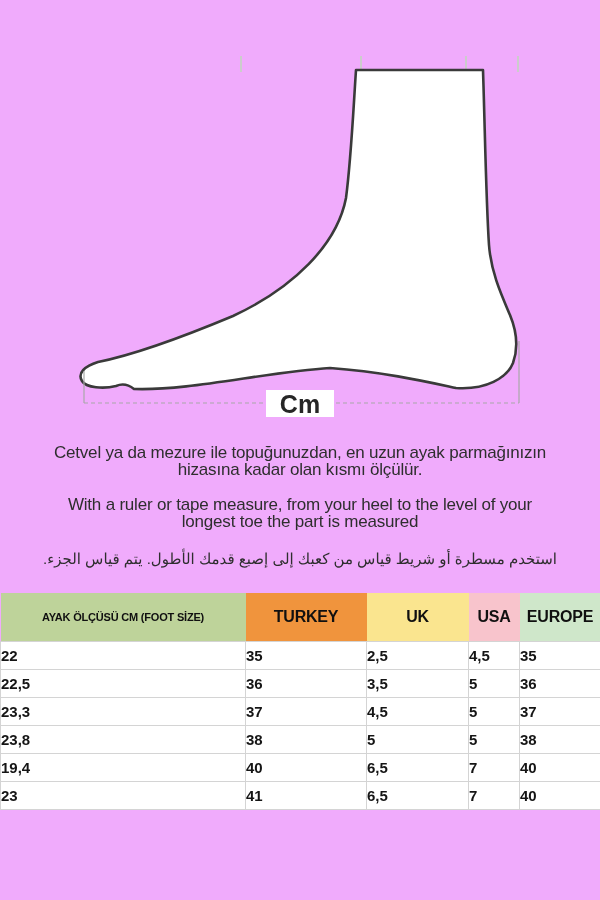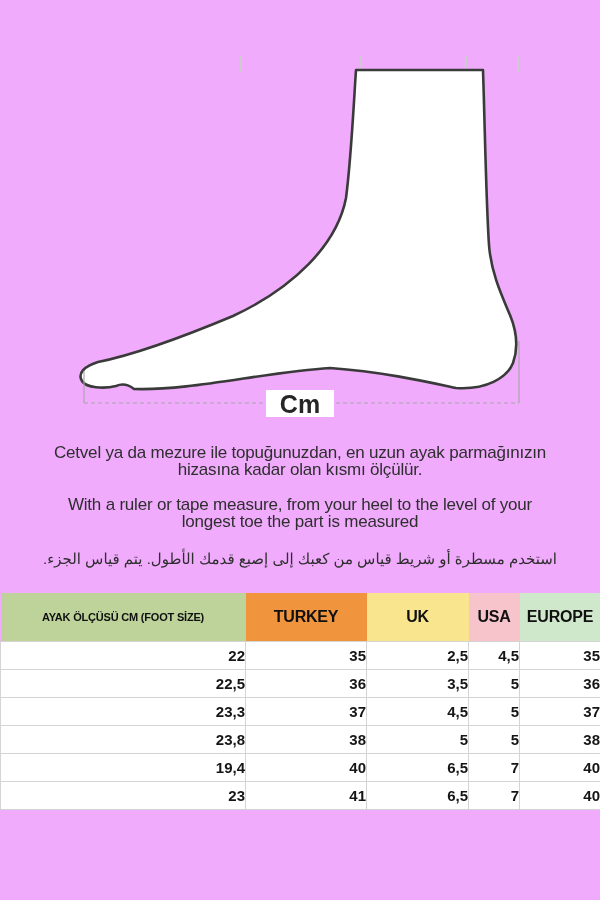--- a/index.html
+++ b/index.html
@@ -63,21 +63,21 @@
   .size-table th.turkey, .size-table th.uk,
   .size-table th.usa, .size-table th.europe { font-size: 16px; }
   .size-table td {
     height: 27px;
     padding: 0;
     border: 1px solid #d4d4d4;
     background: #ffffff;
     font-size: 15px;
     font-weight: bold;
     color: #151515;
-    text-align: right;
+    text-align: left;
   }
 </style>
 </head>
 <body>
 
 <div class="page">
 
   <svg class="foot-svg" width="600" height="430" viewBox="0 0 600 430">
 
     <g stroke="#cccccc" stroke-width="2">

